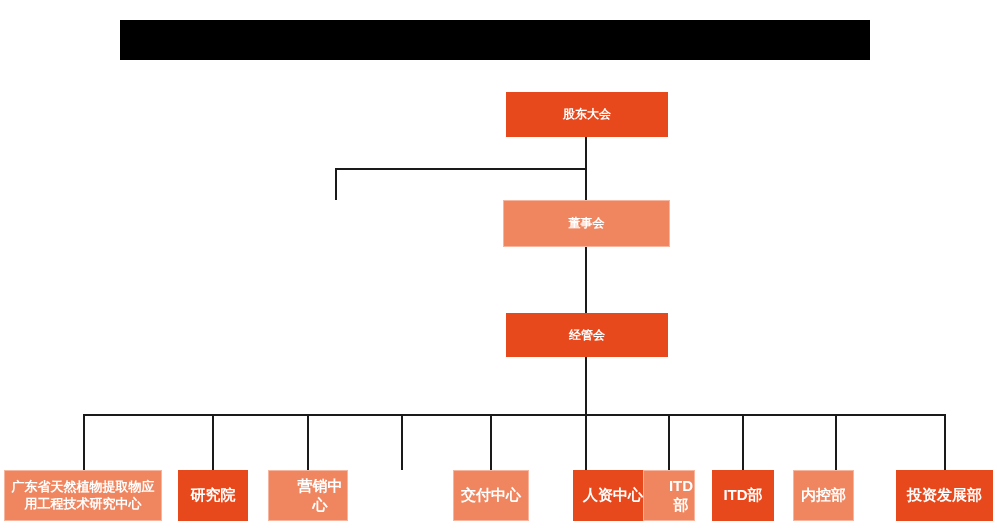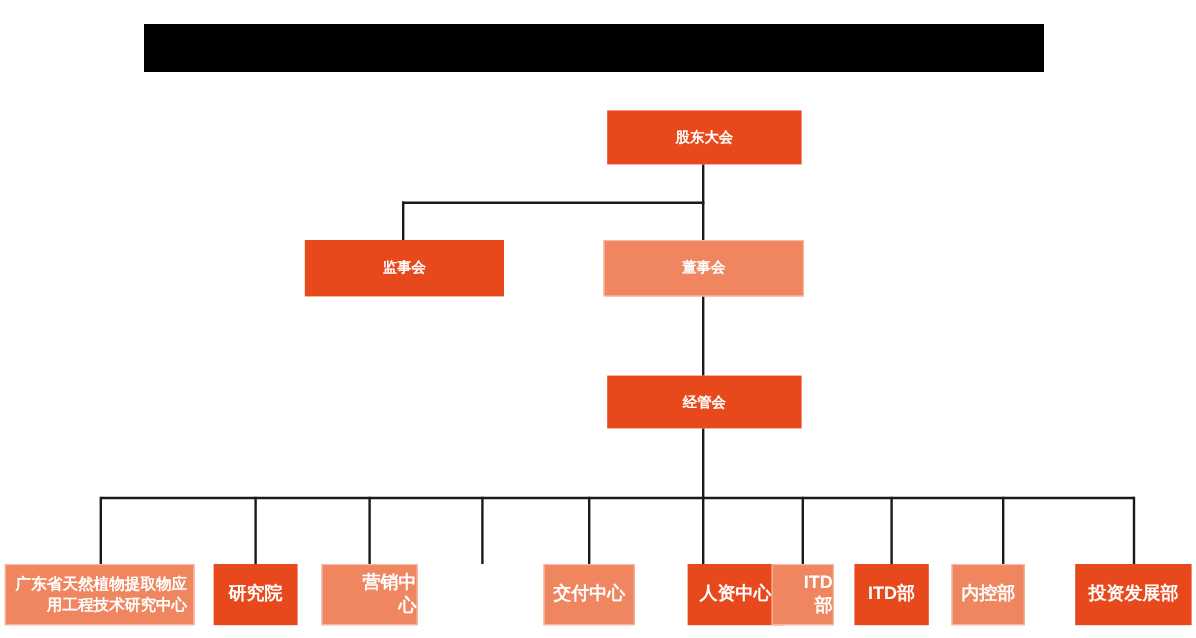--- a/index.html
+++ b/index.html
@@ -28,21 +28,21 @@
     align-items: center;
     justify-content: center;
     color: #ffffff;
     font-weight: bold;
     font-size: 12px;
     text-align: center;
     box-sizing: border-box;
     line-height: 1.25;
   }
   .dark  { background: #E8491C; }
-  .light { background: #EF8660; border: 1px solid #F6B59C; text-align: right; }
+  .light { background: #EF8660; border: 1px solid #F6B59C; }
 
   .n-shareholders { left: 506px; top: 92px;  width: 162px; height: 45px; }
   .n-supervisory  { left: 254px; top: 200px; width: 166px; height: 47px; }
   .n-board        { left: 503px; top: 200px; width: 167px; height: 47px; }
   .n-management   { left: 506px; top: 313px; width: 162px; height: 44px; }
 
   .dept { top: 470px; height: 51px; font-size: 15px; }
   .d0 { left: 4px;   width: 158px; font-size: 13px; padding: 16px 5px; }
   .d1 { left: 178px; width: 70px; }
   .d2 { left: 268px; width: 80px; padding-left: 24px; }
@@ -83,21 +83,20 @@
       <line x1="586" y1="414" x2="586" y2="470"></line>
       <line x1="669" y1="414" x2="669" y2="470"></line>
       <line x1="743" y1="414" x2="743" y2="470"></line>
       <line x1="836" y1="414" x2="836" y2="470"></line>
       <line x1="945" y1="414" x2="945" y2="470"></line>
     </g>
   </svg>
 
   <div class="node dark n-shareholders">股东大会</div>
 
-  <div class="node dark n-supervisory">监事会</div>
 
   <div class="node light n-board">董事会</div>
 
   <div class="node dark n-management">经管会</div>
 
   <div class="node light dept d0">广东省天然植物提取物应用工程技术研究中心</div>
   <div class="node dark dept d1">研究院</div>
   <div class="node light dept d2">营销中心</div>
   <div class="node light dept d4">交付中心</div>
   <div class="node dark dept d5">人资中心</div>

